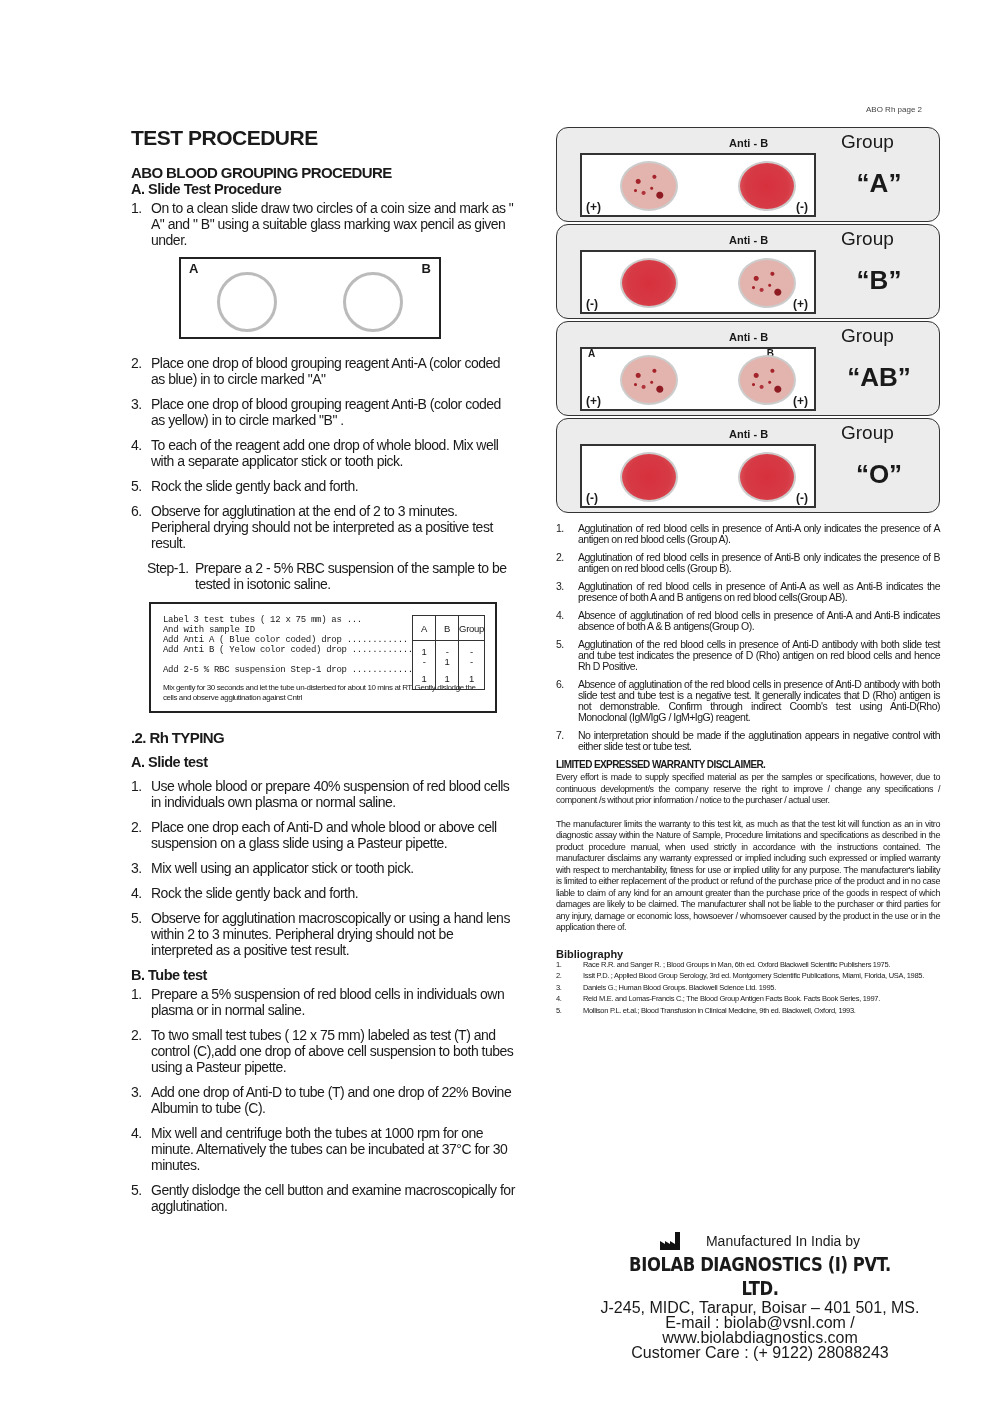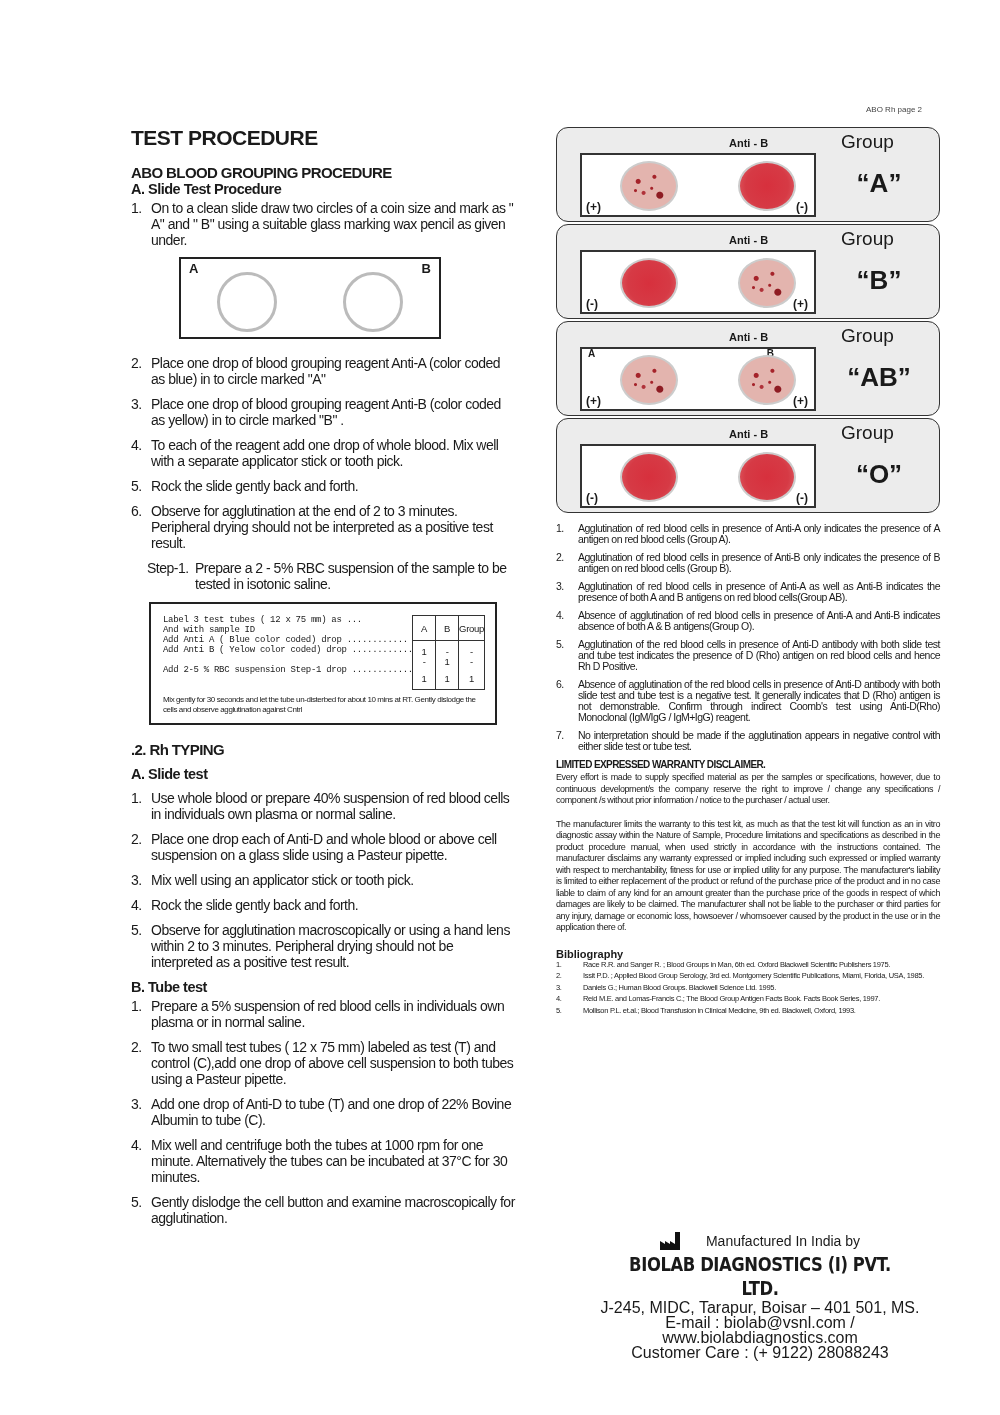--- a/index.html
+++ b/index.html
@@ -17,21 +17,21 @@
   .slide .lbl { position:absolute; top:2px; font-weight:bold; font-size:13px; }
   .slide .circ { position:absolute; top:13px; width:60px; height:60px; border-radius:50%; border:3px solid #bbb; box-sizing:border-box; }
   .step1 { font-size:14px; line-height:16px; margin:6px 0 10px 16px; letter-spacing:-0.5px; position:relative; padding-left:48px; }
   .step1 .k { position:absolute; left:0; top:0; }
   .tube-box { border:2px solid #222; width:348px; margin:0 0 16px 18px; padding:11px 10px 8px 12px; box-sizing:border-box; position:relative; font-size:9px; letter-spacing:-0.3px; }
   .tube-rows { width:215px; line-height:10px;font-family:Liberation Mono, monospace; }
   .tube-rows div { white-space:nowrap; }
   .tube-table { position:absolute; right:10px; top:11px; border-collapse:collapse; font-size:9.5px; }
   .tube-table td { border:1px solid #333; text-align:center; width:22px; padding:0; }
   .tube-table tr.hd td { height:24px; }
-  .tube-note { font-size:8px; line-height:10px; margin-top:20px; letter-spacing:-0.4px; }
+  .tube-note { font-size:8px; line-height:10px; margin-top:8px; letter-spacing:-0.4px; }
   .panel { border:1.5px solid #333; border-radius:12px; background:#ececec; height:95px; position:relative; margin-bottom:2px; box-sizing:border-box; }
   .panel .ala { position:absolute; top:25px; left:54px; font-size:11px; font-weight:bold; }
   .panel .alb { position:absolute; top:9px; left:172px; font-size:11px; font-weight:bold; }
   .panel .grp { position:absolute; top:3px; left:284px; font-size:19px; }
   .panel .gv { position:absolute; top:40px; left:0; width:362px; text-align:right; padding-right:0; font-size:26px; font-weight:bold; }
   .panel .gv span { display:inline-block; width:80px; text-align:center; }
   .panel .win { position:absolute; left:23px; top:25px; width:236px; height:64px; background:#fff; border:2px solid #333; box-sizing:border-box; }
   .drop { position:absolute; top:6px; width:58px; height:50px; border-radius:50%; border:2px solid #ccc; box-sizing:border-box; }
   .drop.neg { background:radial-gradient(circle at 50% 50%, #d7303d 0%, #d63a45 60%, #e0656c 100%); }
   .drop.pos { background-color:#e3b4ae; background-image:

